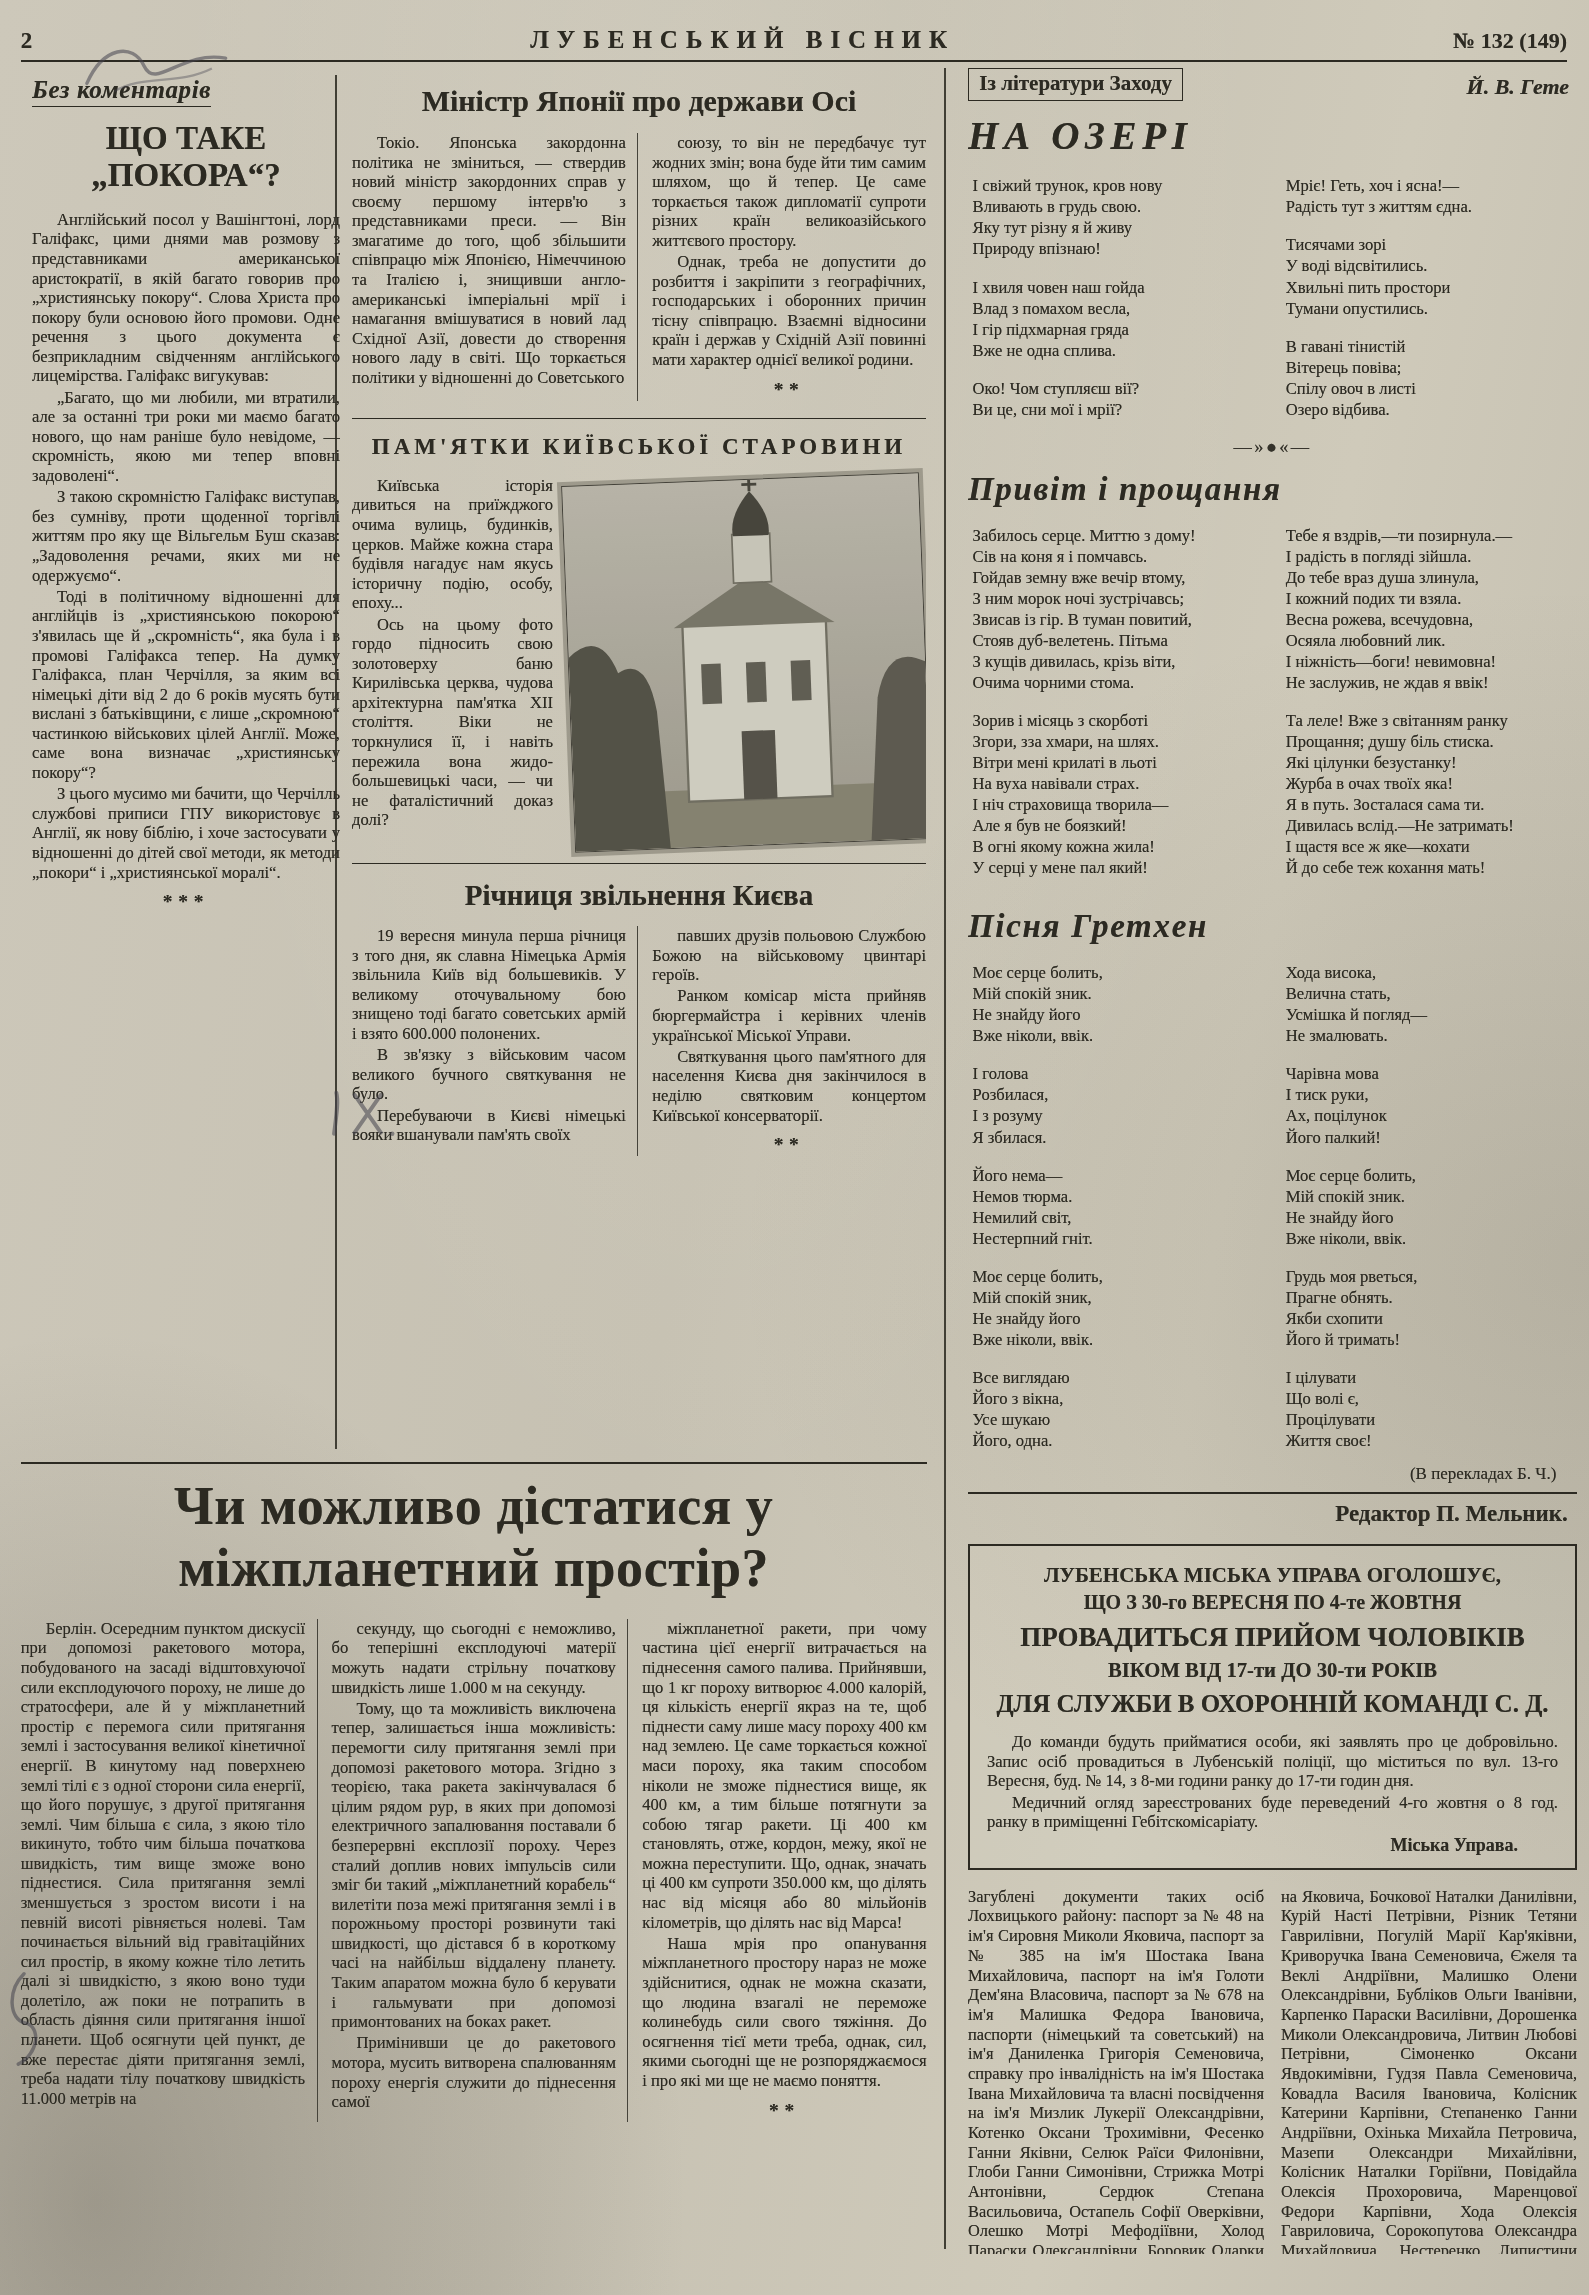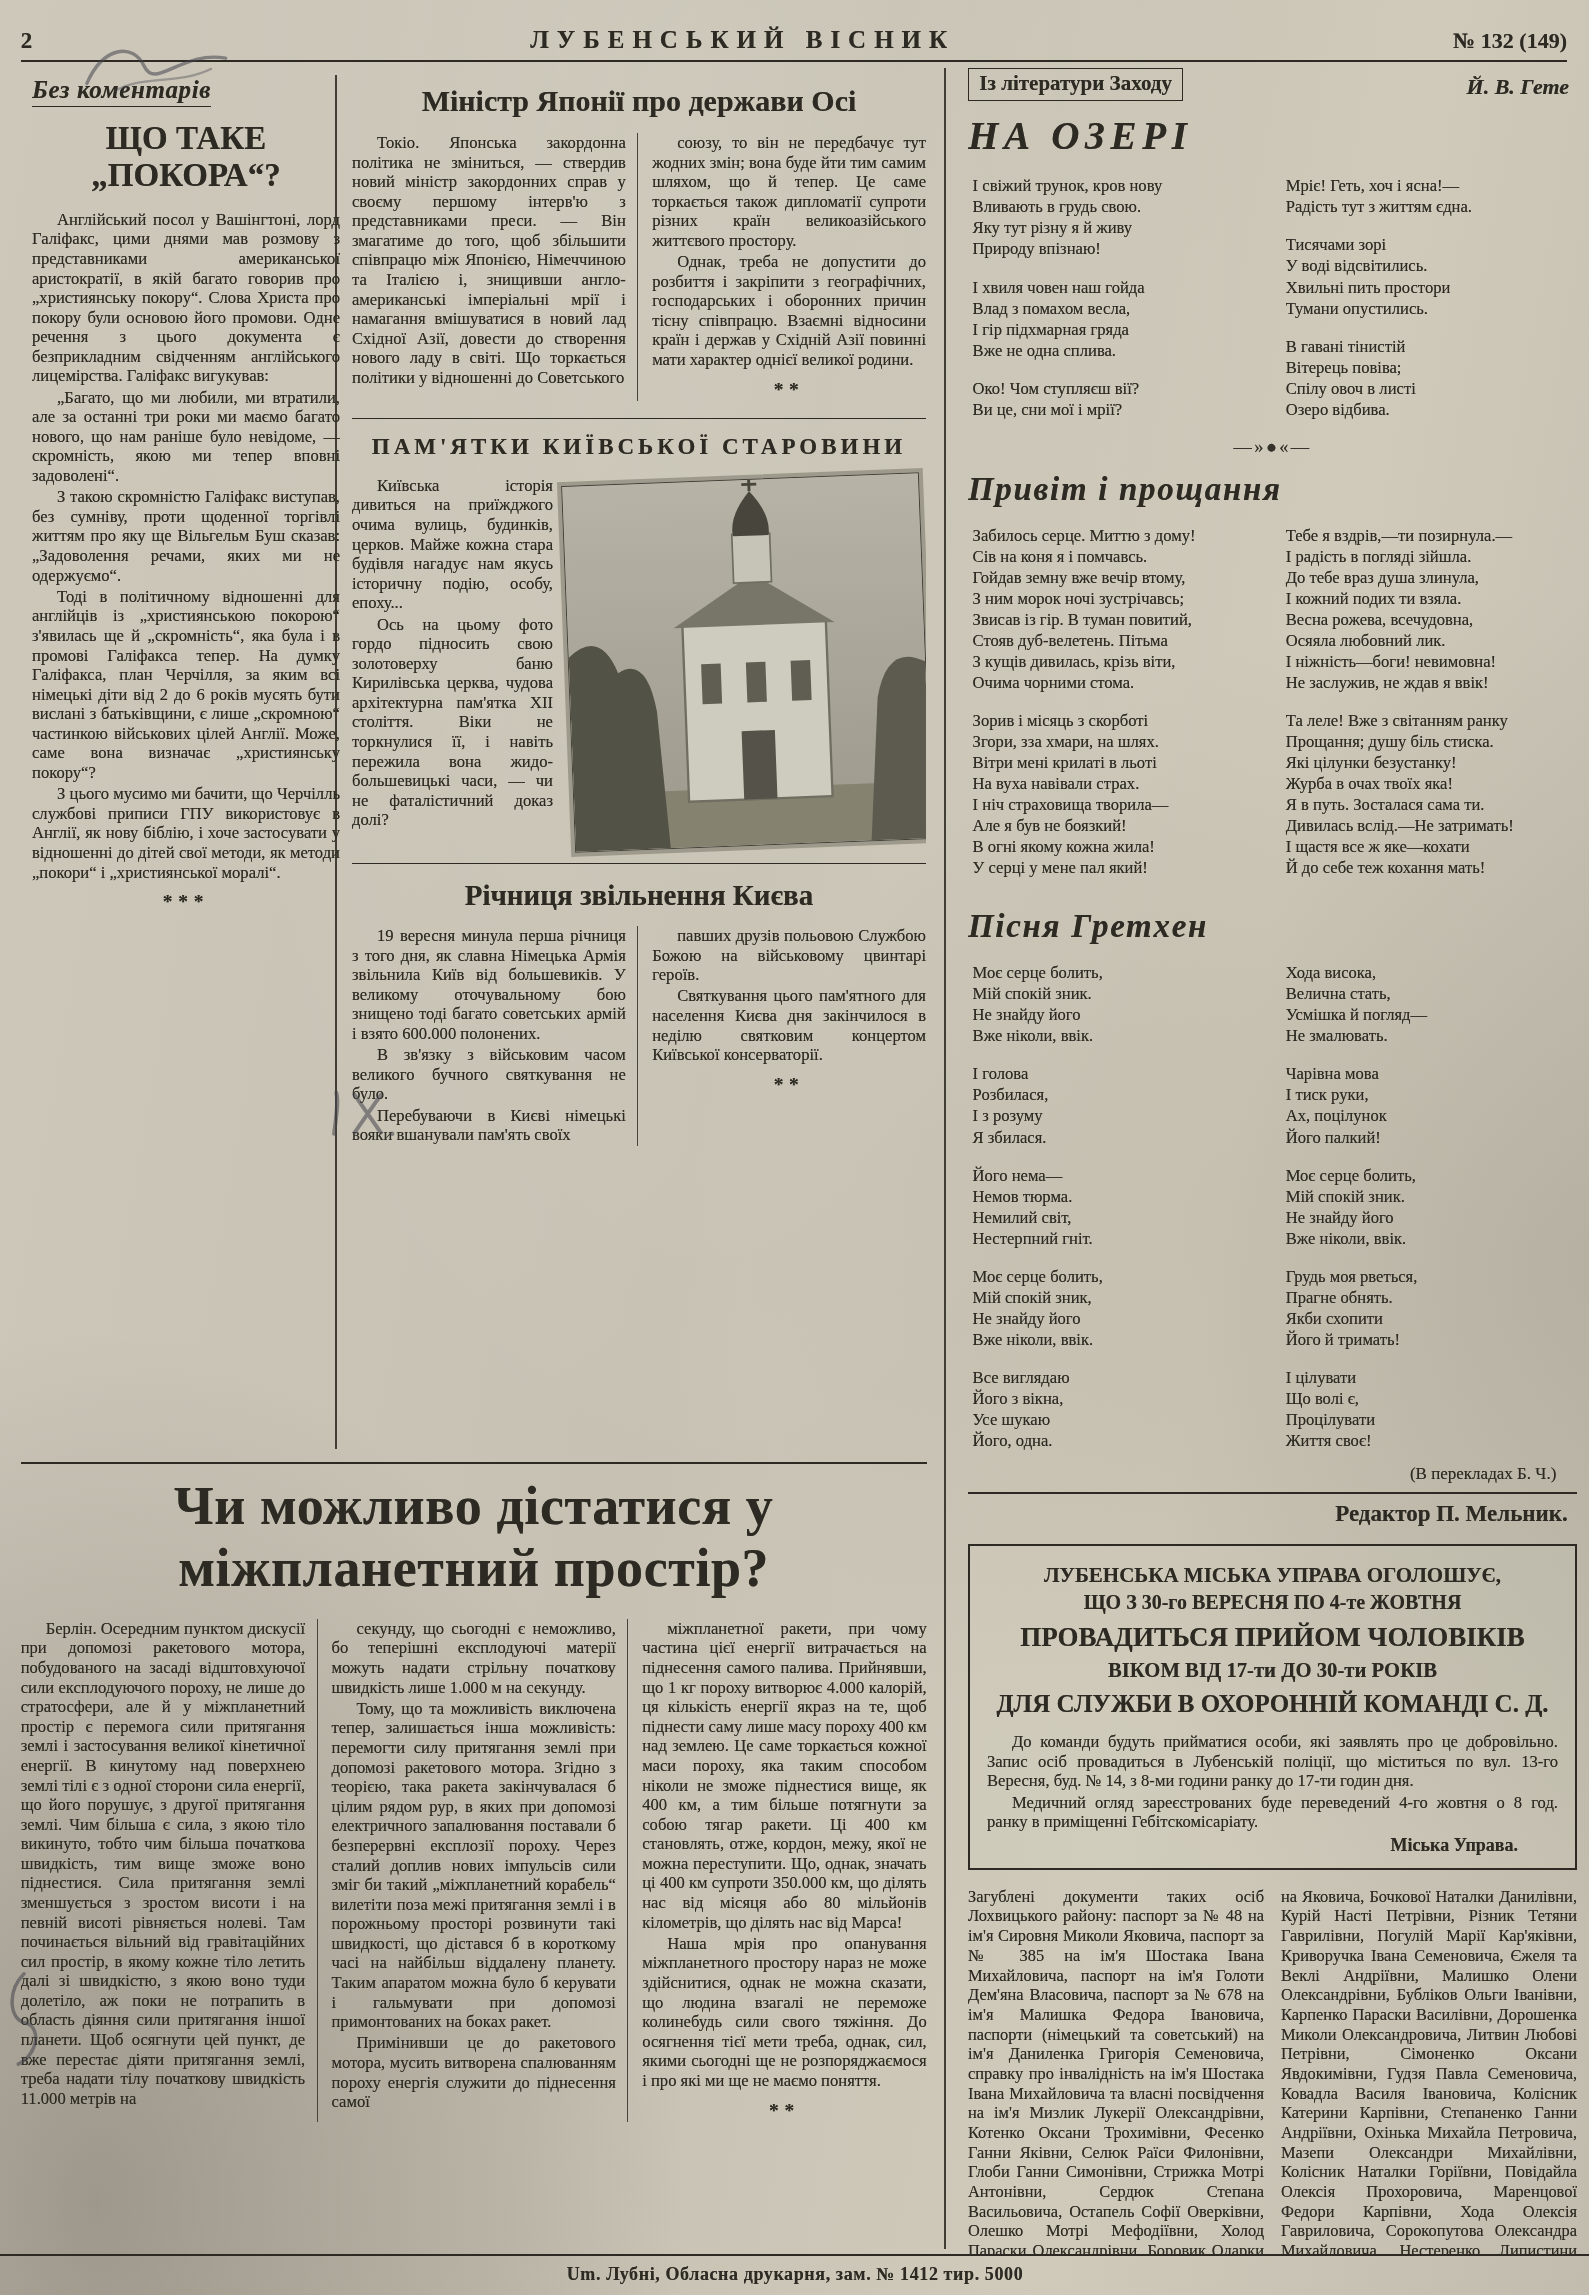--- a/index.html
+++ b/index.html
@@ -185,20 +185,21 @@
       <h2 class="anniv-title">Річниця звільнення Києва</h2>
       <div class="cols">
         <div class="col body-text">
             <p>19 вересня минула перша річниця з того дня, як славна Німецька Армія звільнила Київ від большевиків. У великому оточувальному бою знищено тоді багато советських армій і взято 600.000 полонених.</p>
             <p>В зв'язку з військовим часом великого бучного святкування не було.</p>
             <p>Перебуваючи в Києві німецькі вояки вшанували пам'ять своїх</p>
           </div>
         <div class="col">
           <div class="body-text">
               <p>павших друзів польовою Службою Божою на військовому цвинтарі героїв.</p>
+              <p>Ранком комісар міста прийняв бюргермайстра і керівних членів української Міської Управи.</p>
               <p>Святкування цього пам'ятного для населення Києва дня закінчилося в неділю святковим концертом Київської консерваторії.</p>
             </div>
           <div class="end-mark">**</div>
         </div>
       </div>
     </article>
 
   </section>
 
   <section class="right-col">
@@ -369,23 +370,20 @@
       <div class="col">
         <div class="body-text">
             <p>міжпланетної ракети, при чому частина цієї енергії витрачається на піднесення самого палива. Прийнявши, що 1 кг пороху витворює 4.000 калорій, ця кількість енергії якраз на те, щоб піднести саму лише масу пороху 400 км над землею. Це саме торкається кожної маси пороху, яка таким способом ніколи не зможе піднестися вище, як 400 км, а тим більше потягнути за собою тягар ракети. Ці 400 км становлять, отже, кордон, межу, якої не можна переступити. Що, однак, значать ці 400 км супроти 350.000 км, що ділять нас від місяця або 80 мільйонів кілометрів, що ділять нас від Марса!</p>
             <p>Наша мрія про опанування міжпланетного простору нараз не може здійснитися, однак не можна сказати, що людина взагалі не переможе колинебудь сили свого тяжіння. До осягнення тієї мети треба, однак, сил, якими сьогодні ще не розпоряджаємося і про які ми ще не маємо поняття.</p>
           </div>
         <div class="end-mark">**</div>
       </div>
     </div>
   </section>
 
-  <footer class="imprint">
-    <span>Um. Лубні, Обласна друкарня, зам. № 1412 тир. 5000</span>
-  </footer>
 
   <svg class="pen" style="left:80px; top:34px;" width="172" height="69" viewBox="0 0 300 120">
     <path d="M12,86 C40,22 92,14 112,56 C132,98 178,28 254,42" stroke="#464550" stroke-width="6" fill="none" stroke-linecap="round"></path>
     <path d="M60,100 C110,70 170,90 230,60" stroke="#464550" stroke-width="4" fill="none" opacity=".7"></path>
   </svg>
   <svg class="pen" style="left:319px; top:1087px;" width="86" height="57" viewBox="0 0 150 100">
     <path d="M26,82 C30,50 34,26 30,10" stroke="#45444e" stroke-width="7" fill="none" stroke-linecap="round"></path>
     <path d="M62,14 L108,80 M108,14 L62,80" stroke="#45444e" stroke-width="7" fill="none" stroke-linecap="round"></path>
     <circle cx="128" cy="82" r="4" fill="#45444e"></circle>
   </svg>

